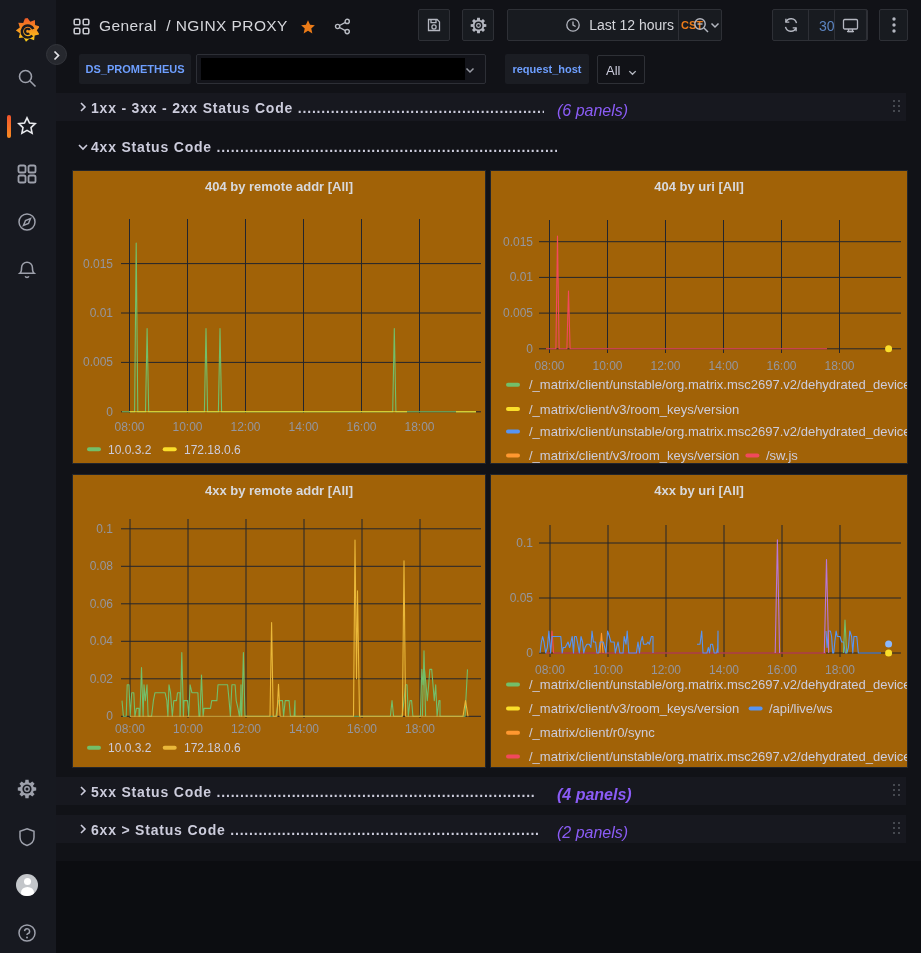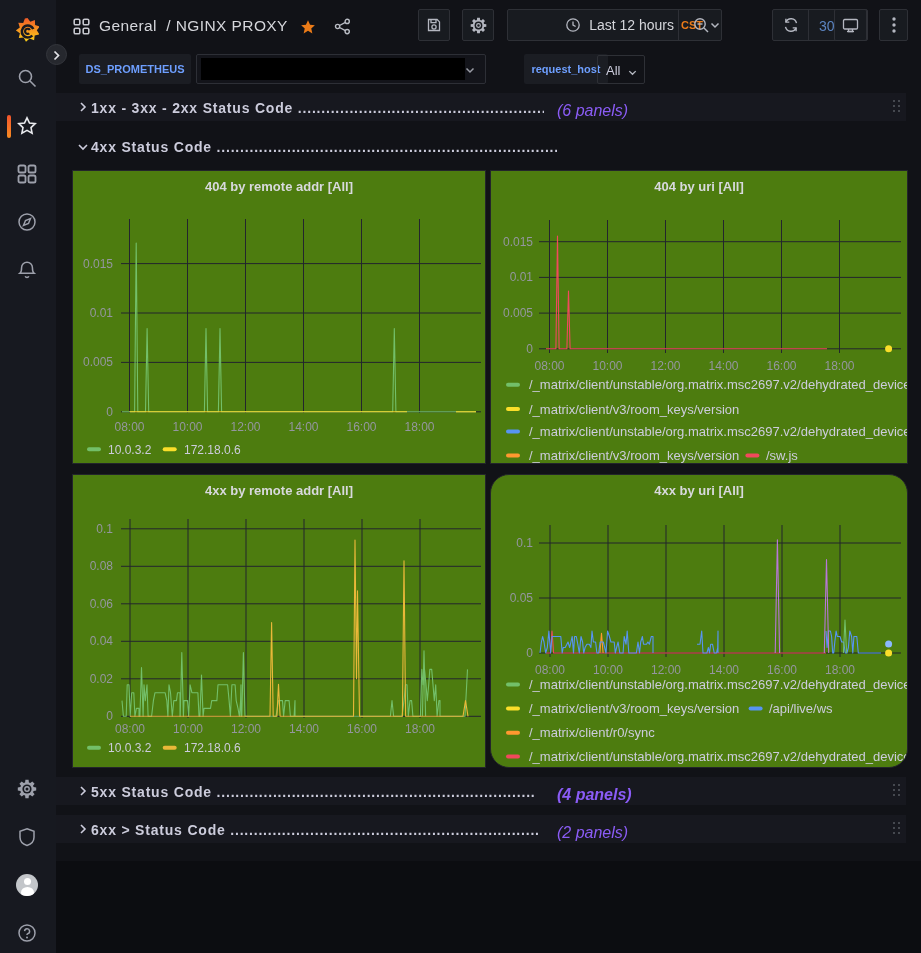--- a/index.html
+++ b/index.html
@@ -10,21 +10,21 @@
 #sidebar { left:0; top:0; width:56px; height:953px; background:#171920; z-index:5; }
 .sicon { position:absolute; left:17px; width:20px; height:20px; color:#9da0ab; }
 .toolbtn { position:absolute; height:32px; top:9px; background:#181b20; border:1px solid #2e3036;
   border-radius:2px; color:#b4b7c0; display:flex; align-items:center; justify-content:center; }
 .navtxt { color:#d5d6db; font-size:15.5px; letter-spacing:0.4px; }
 .chip { position:absolute; top:54px; height:30px; background:#1b1d23; border-radius:2px;
   display:flex; align-items:center; justify-content:center; color:#6e9fff; font-weight:bold; font-size:11px; }
 .rowstrip { position:absolute; left:56px; width:850px; height:28px; background:#17181f; }
 .rowtitle { position:absolute; font-size:14px; font-weight:bold; letter-spacing:0.8px; color:#ccccdc; white-space:nowrap; overflow:hidden; }
 .rowcount { position:absolute; font-size:16px; font-style:italic; color:#8b5cf6; }
-.panel { position:absolute; background:#4d7c0f; border:1px solid #23252b; overflow:hidden; }
+.panel { position:absolute; background:#a16207; border:1px solid #23252b; overflow:hidden; }
 .ptitle { position:absolute; left:0; right:0; top:9px; text-align:center; color:#d8d9dd;
   font-size:13px; font-weight:bold; line-height:13px; }
 .grip { position:absolute; width:10px; height:14px; }
 .grip i { position:absolute; width:2px; height:2px; border-radius:50%; background:#565861; }
 svg text { font-family:"Liberation Sans", sans-serif; }
 </style>
 </head>
 <body>
 <div class="abs" id="bottomdark"></div>
 
@@ -132,21 +132,21 @@
     </svg>
 </div>
 
 <div class="chip" style="left:79px;width:112px;">DS_PROMETHEUS</div>
 <div class="abs" style="left:196px;top:54px;width:290px;height:30px;background:#13141a;border:1px solid #2d2f36;border-radius:2px;">
   <div style="position:absolute;left:4px;top:3px;width:264px;height:22px;background:#000;"></div>
   <svg style="position:absolute;right:9px;top:9px" width="12" height="12" viewBox="0 0 12 12">
       <path fill="none" stroke="#9a9da6" stroke-width="1.5" d="M2.5 4.5L6 8l3.5-3.5"></path>
     </svg>
 </div>
-<div class="chip" style="left:524px;width:84px;">request_host</div>
+<div class="chip" style="left:505px;width:84px;">request_host</div>
 <div class="abs" style="left:597px;top:55px;width:48px;height:29px;border:1px solid #2e3036;border-radius:2px;color:#ccccdc;font-size:13px;">
   <span style="position:absolute;left:8px;top:7px">All</span>
   <svg style="position:absolute;right:6px;top:11px" width="11" height="11" viewBox="0 0 12 12">
       <path fill="none" stroke="#b4b7c0" stroke-width="1.5" d="M2.5 4.5L6 8l3.5-3.5"></path>
     </svg>
 </div>
 
 <div class="rowstrip" style="top:93px;"></div>
 <svg class="abs" style="left:78px;top:101px" width="10" height="12" viewBox="0 0 10 12">
     <path fill="none" stroke="#ccccdc" stroke-width="1.6" d="M3 2l4 4-4 4"></path>
@@ -295,21 +295,21 @@
       <text x="347" y="258" text-anchor="middle" font-size="12" fill="#94969f">18:00</text>
       <polyline points="49.0,225.6 50.4,241.3 53.2,241.3 54.2,209.8 56.0,209.8 57.2,241.3 58.7,217.7 60.8,217.7 61.9,241.3 63.4,233.4 66.0,233.4 66.0,241.3 66.9,241.3 68.5,192.6 70.1,241.3 71.0,209.8 72.3,225.6 74.0,209.8 75.1,241.3 78.6,241.3 80.4,225.6 82.0,217.7 84.9,217.7 88.3,217.7 92.1,217.7 93.8,225.6 94.9,241.3 96.0,209.8 97.5,217.7 99.3,241.3 100.8,225.6 103.5,225.6 104.5,217.7 107.0,217.7 107.0,241.3 107.2,241.3 108.8,177.6 110.4,241.3 111.0,225.6 112.3,225.6 114.5,225.6 115.6,241.3 117.1,209.8 118.9,217.7 120.9,217.7 123.1,217.7 124.9,217.7 126.0,241.3 126.0,241.3 126.9,241.3 128.5,200.1 130.1,241.3 131.0,233.4 133.6,233.4 137.5,233.4 138.7,225.6 139.9,225.6 142.7,225.6 143.9,225.6 145.0,209.8 147.3,209.8 151.2,209.8 154.6,209.8 156.1,225.6 157.4,241.3 158.9,209.8 162.1,209.8 163.2,225.6 165.0,233.4 166.4,241.3 167.6,225.6 168.0,209.8 168.0,241.3 168.8,241.3 170.4,177.6 172.0,241.3 172.0,241.3 203.0,241.3 205.5,225.6 206.7,225.6 209.5,225.6 210.6,241.3 212.2,225.6 216.1,225.6 217.4,241.3 221.1,241.3 222.0,225.6 222.0,241.3 223.0,241.3 317.0,241.3 317.4,241.3 319.0,225.6 320.6,241.3 321.0,241.3 329.0,241.3 331.0,225.6 332.5,209.8 334.0,209.8 335.3,241.3 337.0,225.6 338.6,225.6 339.9,241.3 342.7,241.3 344.3,241.3 346.0,241.3 347.4,241.3 348.8,194.4 350.0,209.8 351.5,194.4 353.0,209.8 354.3,225.6 355.7,209.8 356.8,194.4 358.7,194.4 360.0,209.8 361.3,225.6 362.7,209.8 364.1,241.3 365.9,225.6 366.9,225.6 367.0,225.6 367.0,241.3 369.0,241.3 392.0,241.3 394.5,194.4" fill="none" stroke="#73bf69" stroke-width="1.1" stroke-linejoin="round"></polyline>
       <polyline points="349.4,241.3 351.0,175.7 352.6,241.3" fill="none" stroke="#73bf69" stroke-width="1.1" stroke-linejoin="round"></polyline>
       <polyline points="57.0,241.3 197.0,241.3 198.6,147.6 200.2,241.3 203.9,241.3 205.5,209.4 207.1,241.3 207.5,241.3 280.0,241.3 280.5,241.3 282.0,65.1 283.5,203.8 284.5,115.7 286.5,241.3 287.0,241.3 329.0,241.3 329.4,241.3 331.0,85.7 332.6,241.3 333.0,241.3 390.0,241.3 392.5,225.6 395.0,241.3" fill="none" stroke="#eab839" stroke-width="1.1" stroke-linejoin="round"></polyline>
       <rect x="14" y="270.8" width="14" height="4" rx="2" fill="#73bf69"></rect>
       <text x="35" y="277" font-size="12" fill="#ccccdc">10.0.3.2</text>
       <rect x="89.7" y="270.8" width="14" height="4" rx="2" fill="#eab839"></rect>
       <text x="111" y="277" font-size="12" fill="#ccccdc">172.18.0.6</text>
     </svg>
 </div>
-<div class="panel" style="left:490px;top:474px;width:418px;height:294px;border-radius:19px;">
+<div class="panel" style="left:490px;top:474px;width:418px;height:294px;">
   <div class="ptitle">4xx by uri [All]</div>
   <svg width="418" height="294" style="position:absolute;left:0;top:0">
       <line x1="59" y1="50" x2="59" y2="182" stroke="#23252d" stroke-width="1"></line>
       <line x1="117" y1="50" x2="117" y2="182" stroke="#23252d" stroke-width="1"></line>
       <line x1="175" y1="50" x2="175" y2="182" stroke="#23252d" stroke-width="1"></line>
       <line x1="233" y1="50" x2="233" y2="182" stroke="#23252d" stroke-width="1"></line>
       <line x1="291" y1="50" x2="291" y2="182" stroke="#23252d" stroke-width="1"></line>
       <line x1="349" y1="50" x2="349" y2="182" stroke="#23252d" stroke-width="1"></line>
       <line x1="48" y1="68" x2="410" y2="68" stroke="#23252d" stroke-width="1"></line>
       <line x1="48" y1="123" x2="410" y2="123" stroke="#23252d" stroke-width="1"></line>

